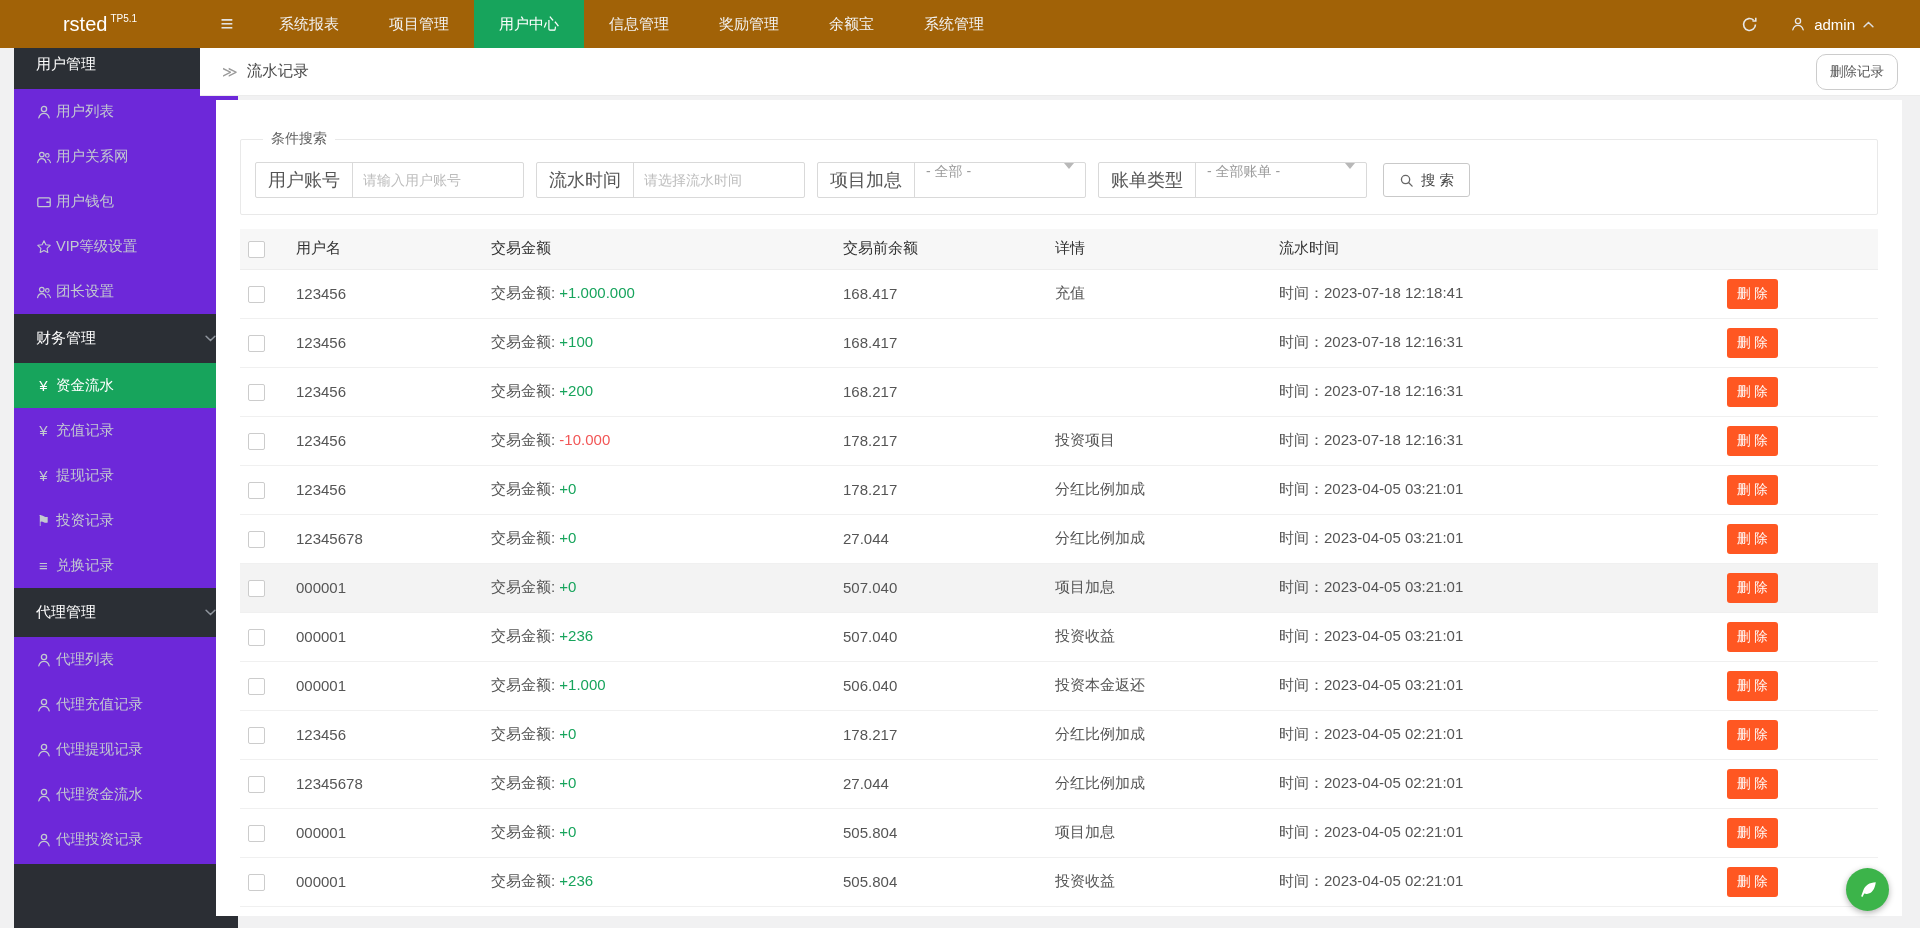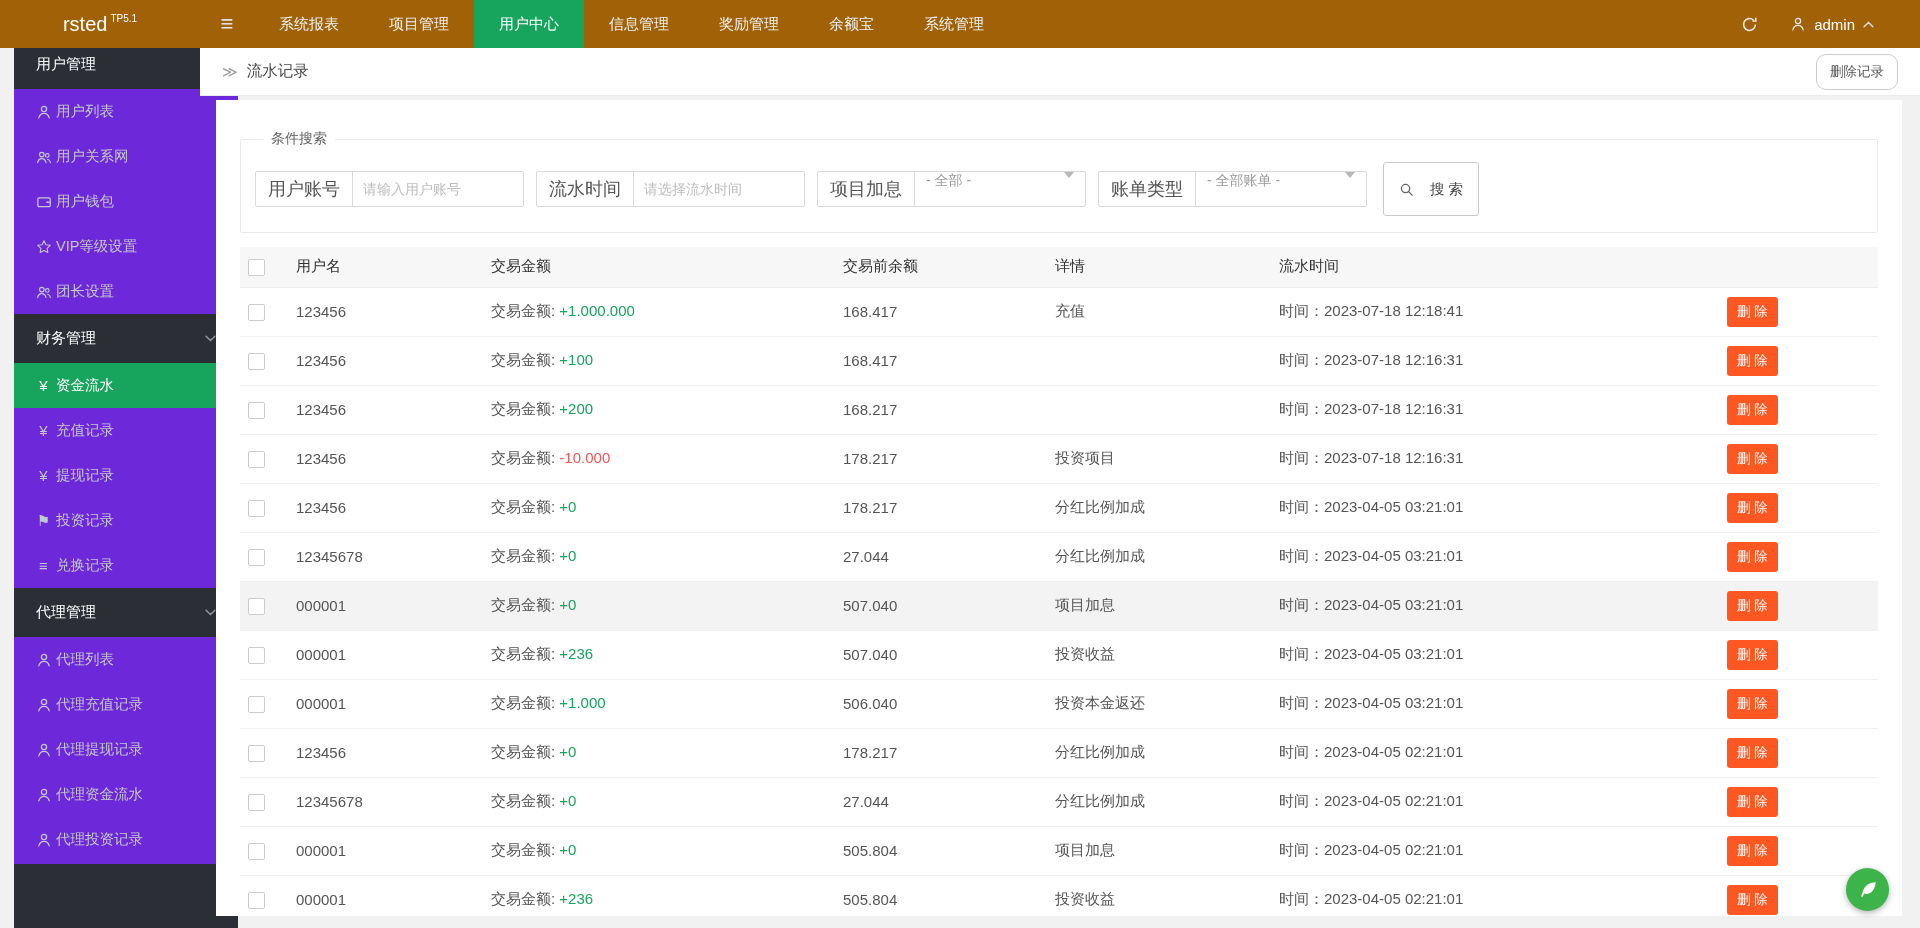--- a/index.html
+++ b/index.html
@@ -40,21 +40,21 @@
 .search-fieldset{border:1px solid #e9e9e9;border-radius:2px;padding:14px 14px 16px}
 .search-fieldset legend{font-size:14px;color:#606060;padding:0 8px;margin-left:8px}
 .search-row{display:flex;align-items:center;gap:12px}
 .igroup{display:flex;align-items:stretch;height:36px;border:1px solid #d9d9d9;border-radius:2px;background:#fff}
 .ig-label{display:flex;align-items:center;padding:0 12px;font-size:18px;color:#555;border-right:1px solid #d9d9d9;white-space:nowrap}
 .ig-input{border:none;outline:none;width:170px;padding:0 10px;font-size:14px;color:#333;font-family:inherit;background:transparent}
 .ig-input::placeholder{color:#bdbdbd}
 .ig-select{display:flex;justify-content:space-between;width:170px;padding:0 11px;cursor:pointer}
 .sel-text{font-size:14px;color:#9b9b9b}
 .sel-caret{width:0;height:0;border-left:5px solid transparent;border-right:5px solid transparent;border-top:6px solid #b8b8b8}
-.search-btn{display:flex;align-items:center;gap:16px;height:54px;padding:0 15px;background:#fff;border:1px solid #c9c9c9;border-radius:3px;font-size:14.5px;color:#444;cursor:pointer;font-family:inherit;margin-left:4px}
+.search-btn{display:flex;align-items:center;gap:7px;height:34px;padding:0 15px;background:#fff;border:1px solid #c9c9c9;border-radius:3px;font-size:14.5px;color:#444;cursor:pointer;font-family:inherit;margin-left:4px}
 
 .data-table{width:100%;border-collapse:collapse;table-layout:fixed;margin-top:14px;font-size:15px;color:#555}
 .data-table thead th{background:#f7f7f7;height:40px;text-align:left;font-weight:400;color:#333;padding:0 8px;border-bottom:1px solid #ededed}
 .data-table tbody td{height:49px;padding:0 8px;border-bottom:1px solid #f0f0f0;white-space:nowrap;overflow:hidden}
 .data-table tbody tr.highlight{background:#f3f3f3}
 .amt.pos{color:var(--green)}
 .amt.neg{color:var(--red)}
 .del-btn{background:var(--orange);color:#fff;border:none;border-radius:3px;padding:6px 10px;font-size:13.5px;cursor:pointer;font-family:inherit}
 input[type="checkbox"]{appearance:none;-webkit-appearance:none;width:17px;height:17px;border:1px solid #ccc;border-radius:2px;background:#fff;cursor:pointer;vertical-align:middle}
 

